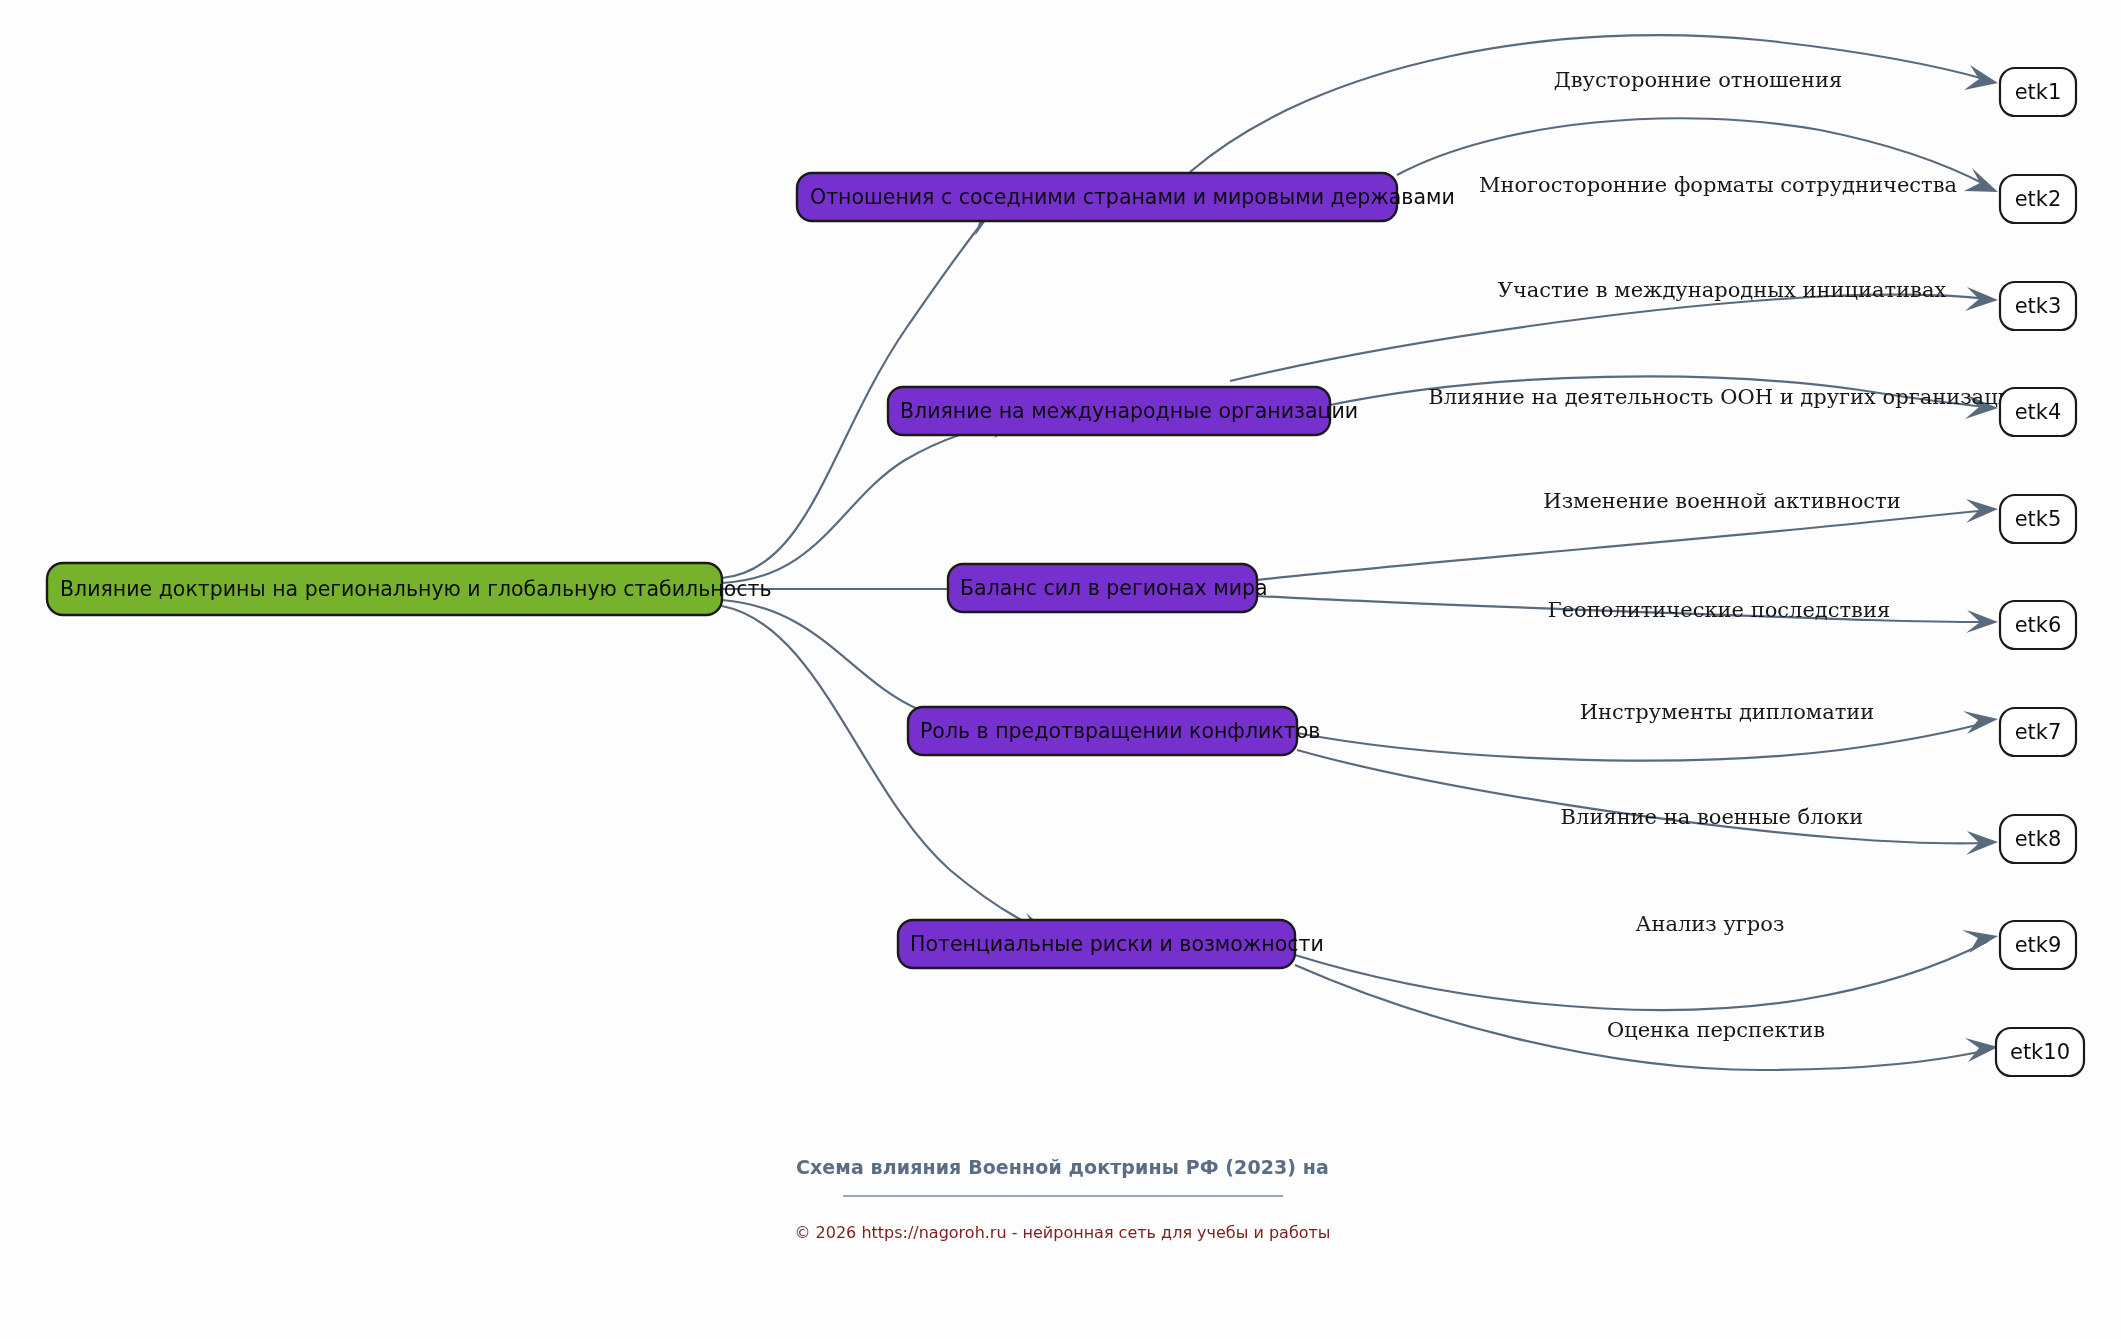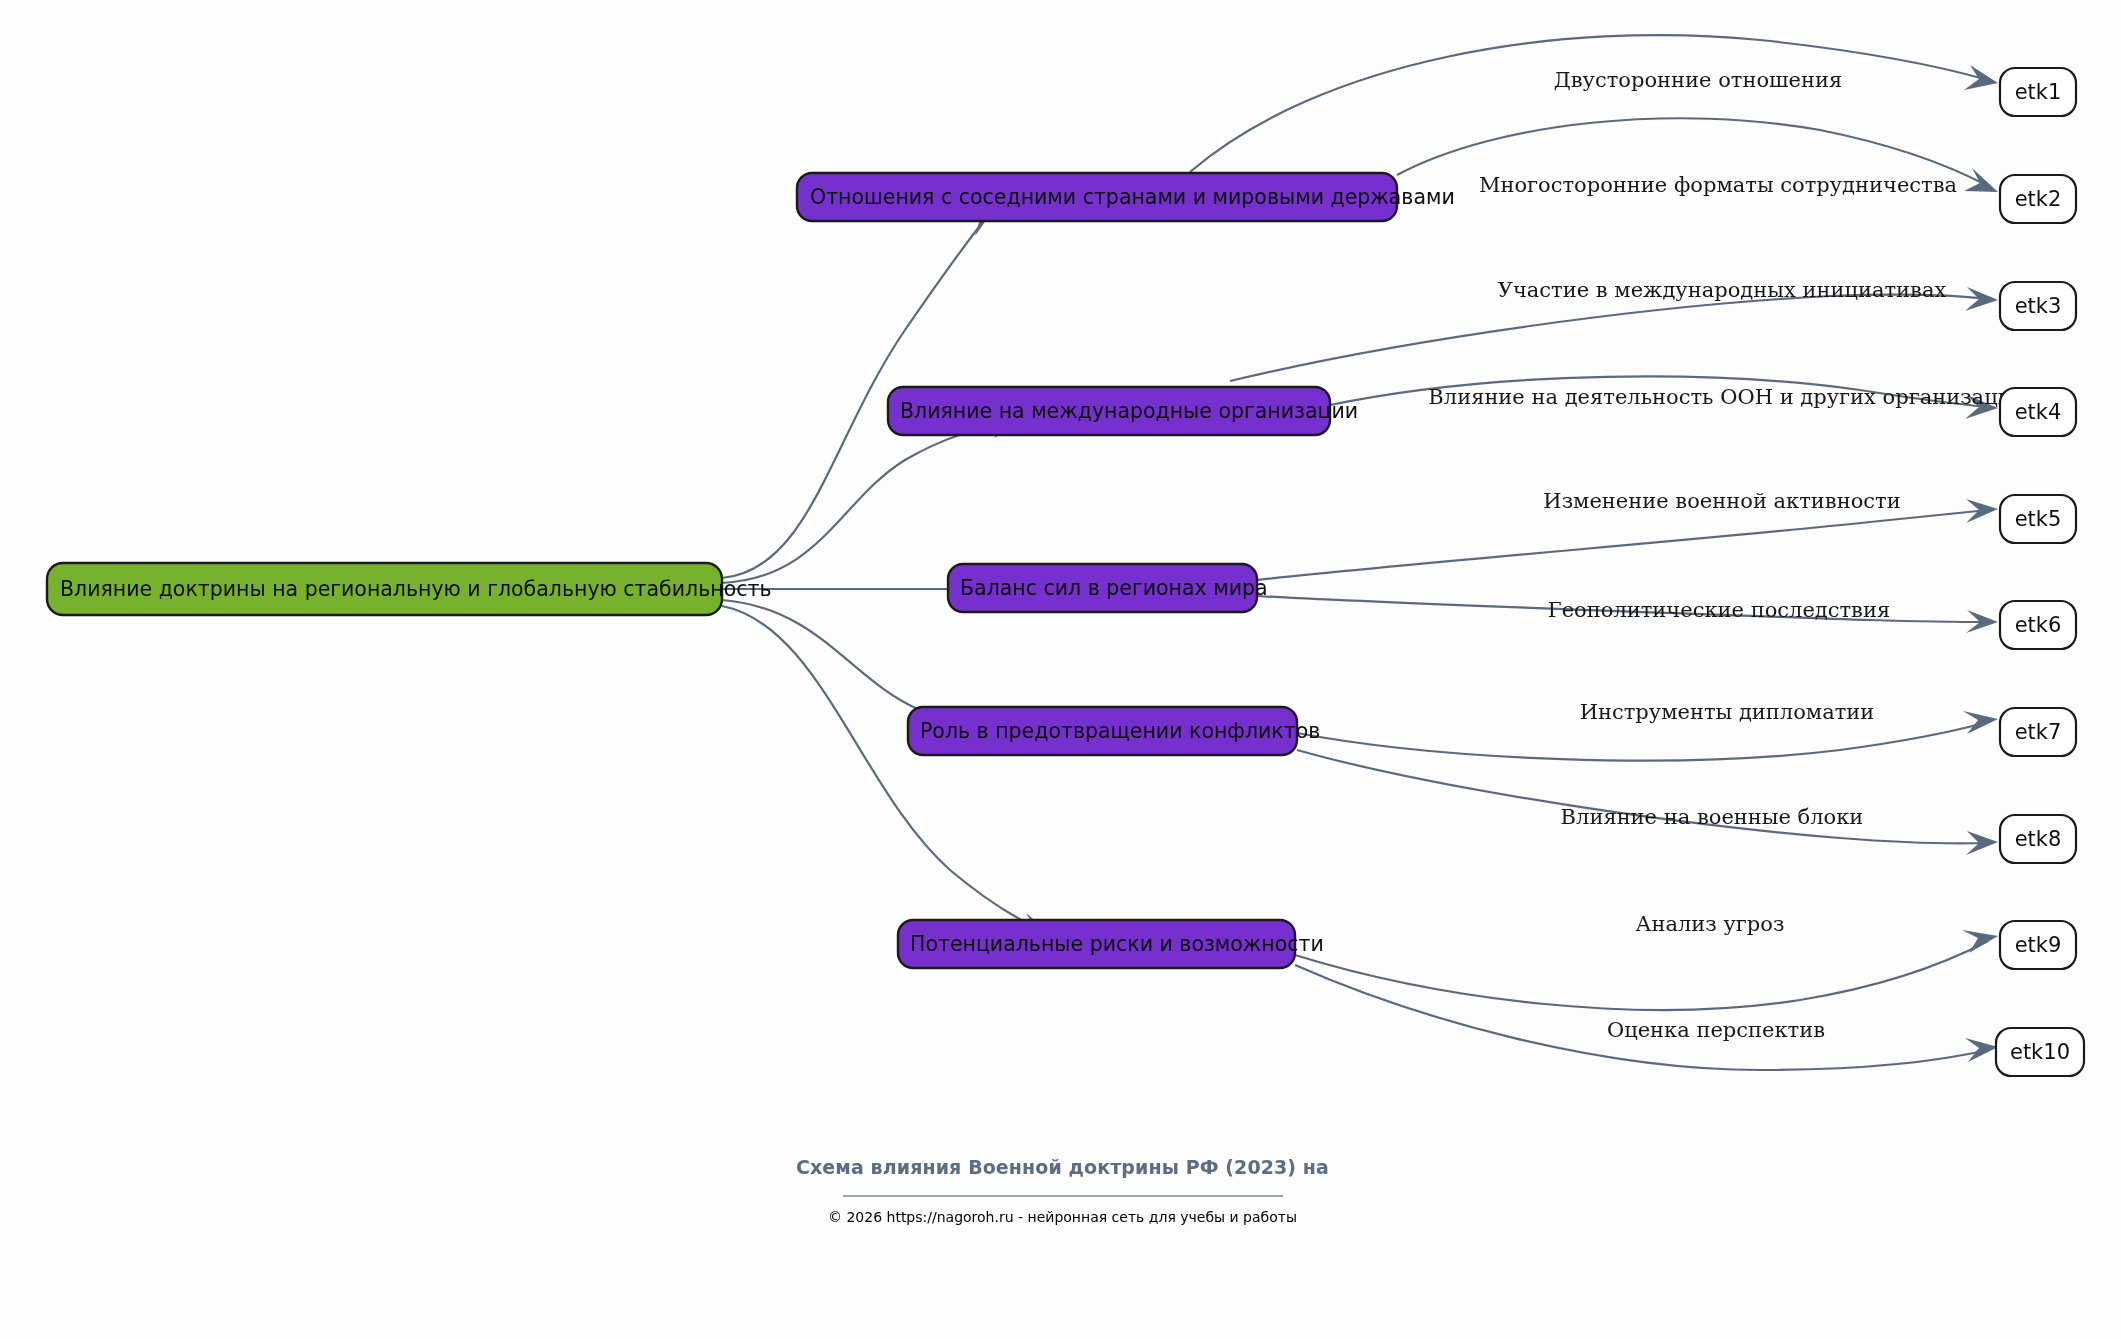--- a/index.html
+++ b/index.html
@@ -79,24 +79,24 @@
     line-height: 1.35;
     letter-spacing: 0.1px;
   }
   .footer-rule {
     width: 440px;
     height: 0;
     border-top: 2px solid #9aa7b6;
     margin: 14px auto 0 auto;
   }
   .footer-credit {
-    margin-top: 12px;
-    font-family: "DejaVu Sans", sans-serif;
-    font-size: 14px;
-    color: #000000;
+    margin-top: 26px;
+    font-family: "DejaVu Sans", sans-serif;
+    font-size: 16px;
+    color: #7f1d1d;
   }
 </style>
 </head>
 <body>
 
 <div id="diagram-root">
   <svg id="mindmap" viewBox="0 0 2121 1339" xmlns="http://www.w3.org/2000/svg">
 
     <g>
       <g>

